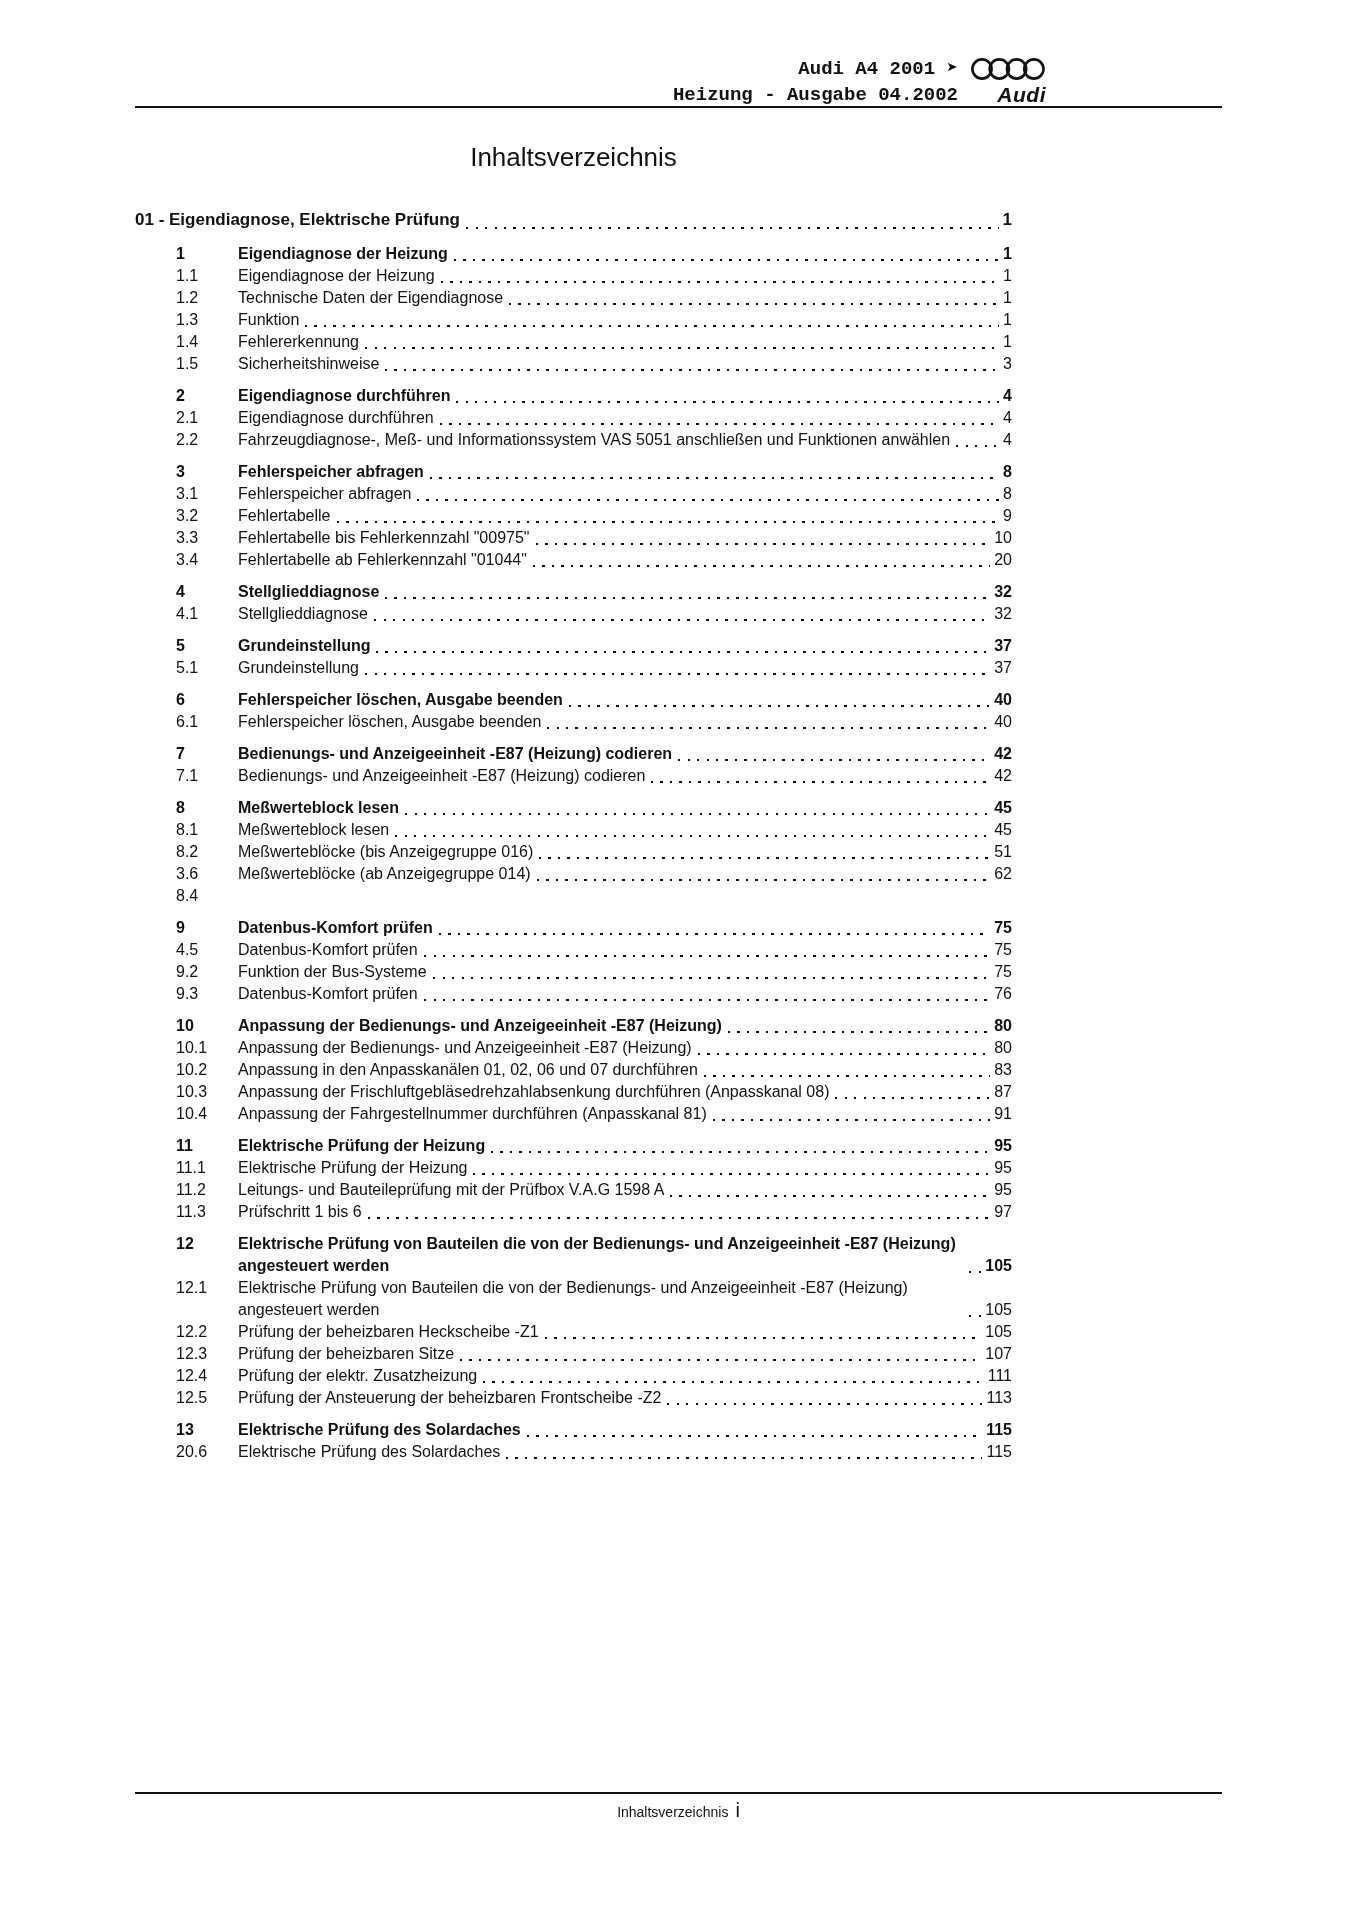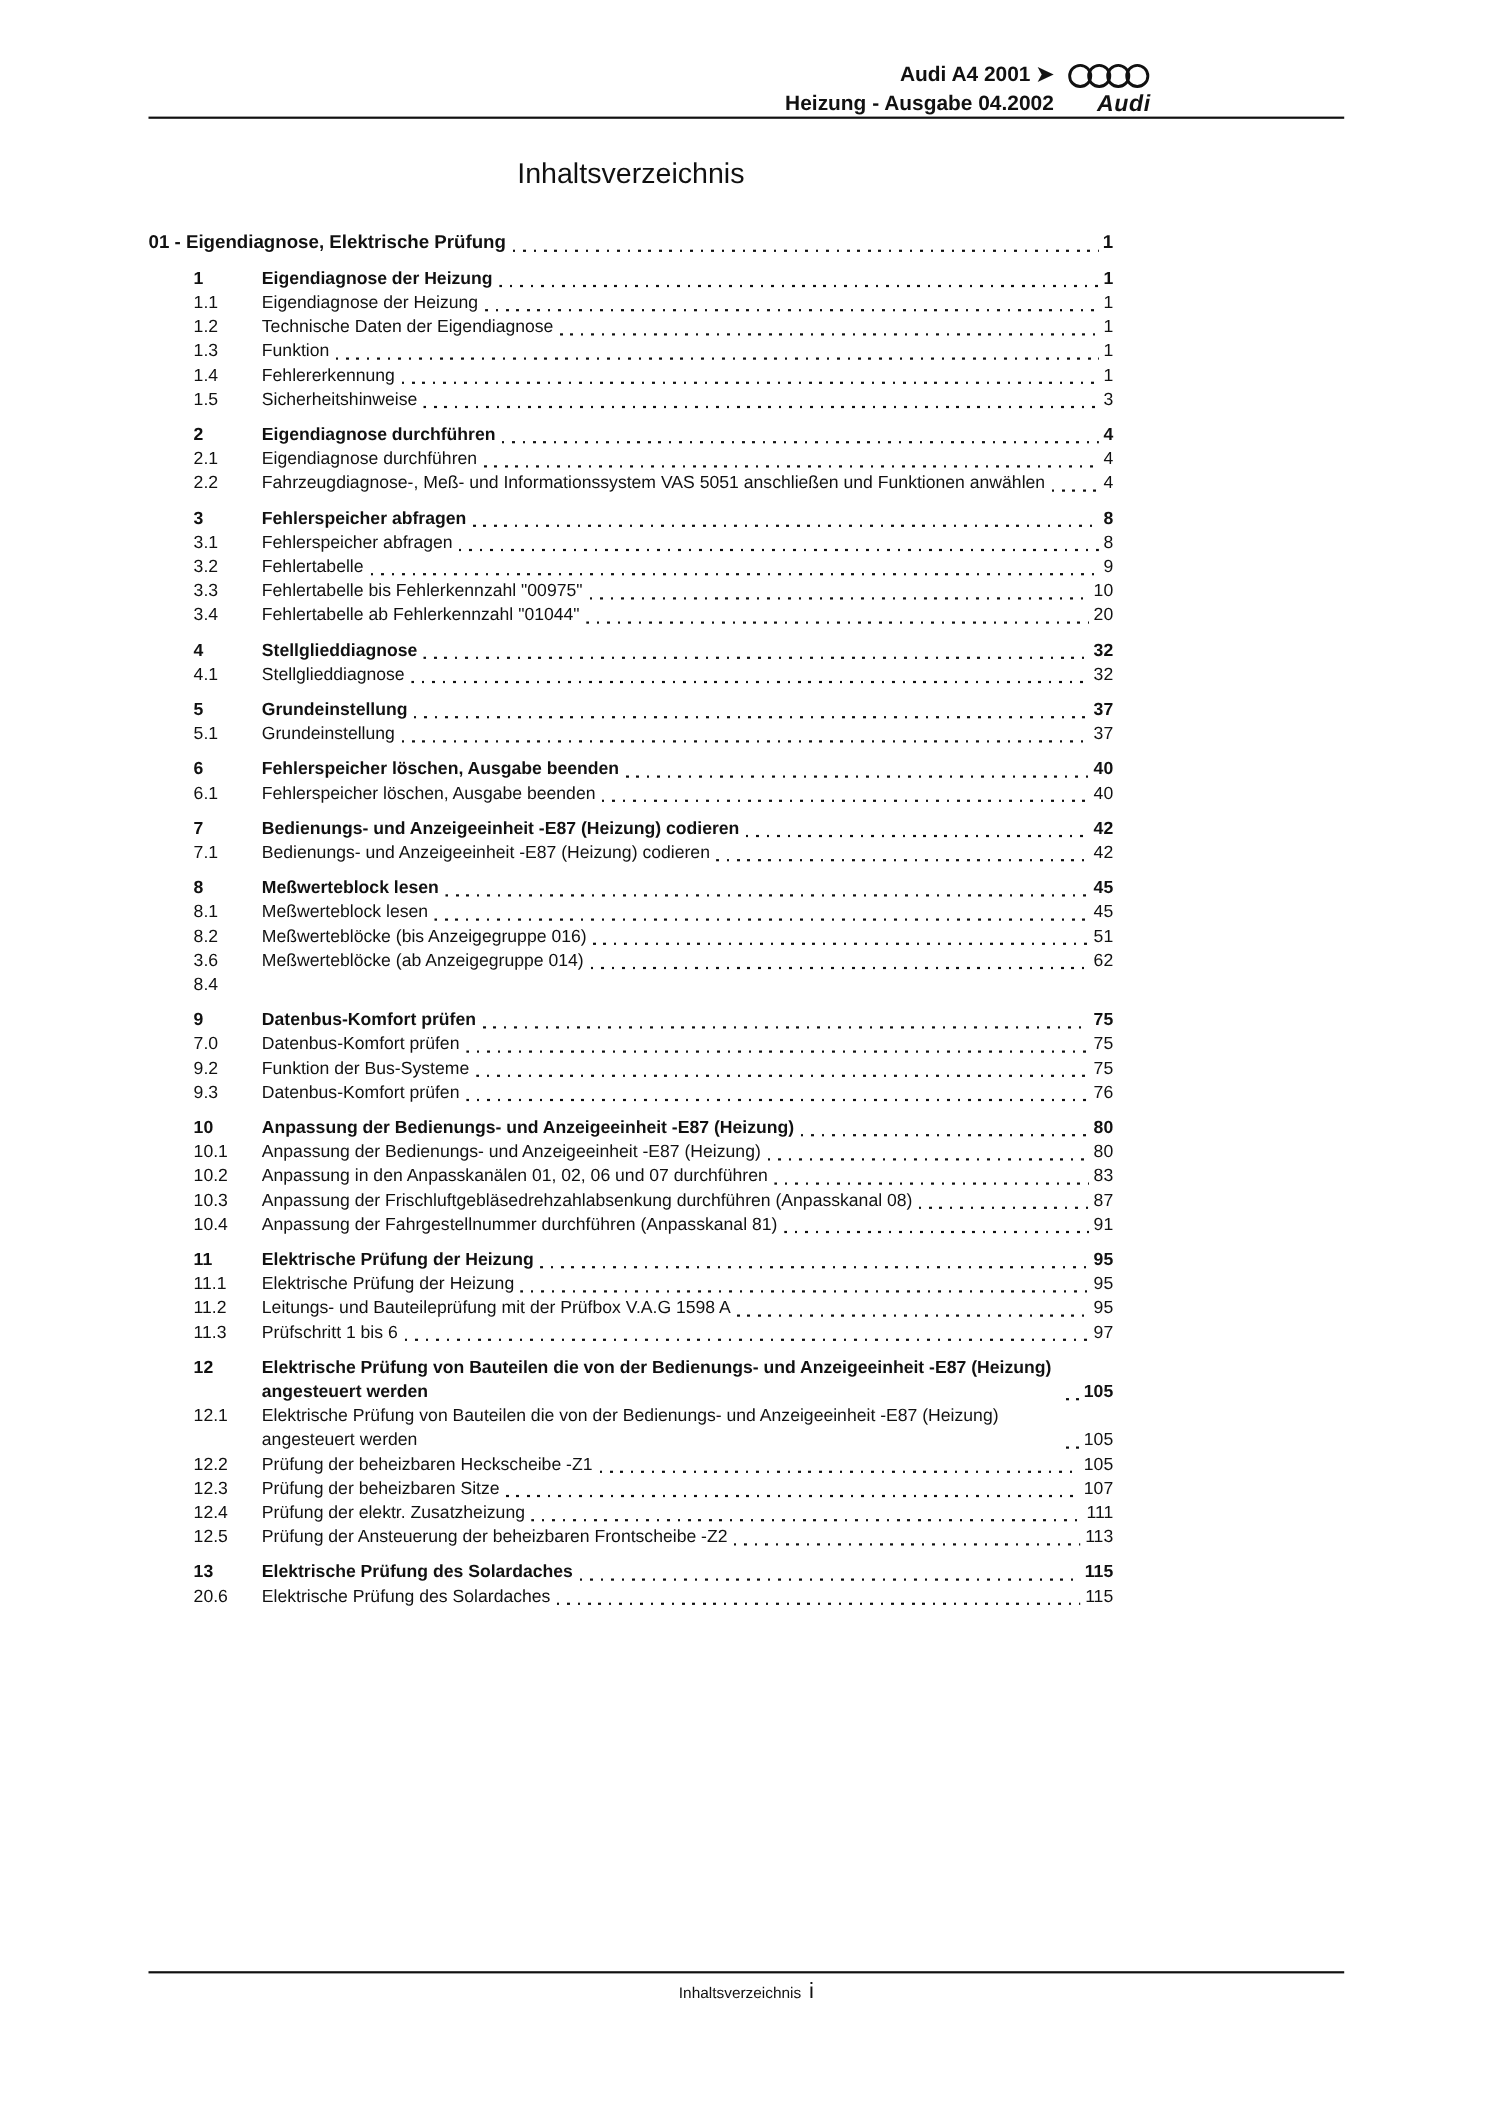--- a/index.html
+++ b/index.html
@@ -3,21 +3,21 @@
 <meta charset="utf-8">
 <style>
   html, body { margin: 0; padding: 0; background: #ffffff; }
   .page {
     width: 1357px; height: 1920px; background: #ffffff; position: relative;
     font-family: "Liberation Sans", sans-serif; color: #111111; overflow: hidden;
   }
   
   .header-text {
     position: absolute; top: 56px; right: 399px; text-align: right;
-    font-weight: bold; font-size: 19px; line-height: 26px; white-space: nowrap;
+    font-weight: bold; font-size: 19px; line-height: 26px; white-space: nowrap; font-family: Liberation Mono, monospace;
   }
   .logo { position: absolute; top: 56px; left: 966px; width: 80px; text-align: right; }
   .rings svg { display: block; margin-left: auto; }
   .wordmark {
     font-style: italic; font-weight: bold; font-size: 21px; margin-top: 1px;
     letter-spacing: 0.5px;
   }
   .rule-top { position: absolute; top: 106px; left: 135px; width: 1087px; height: 2px; background: #111; }
   
   .title {
@@ -294,21 +294,21 @@
   </div>
         <div class="toc-row bold group-start">
     <span class="num">9</span>
     <span class="row-body">
       <span class="row-title">Datenbus-Komfort prüfen</span>
       <span class="fill"></span>
       <span class="page-num">75</span>
     </span>
   </div>
         <div class="toc-row">
-    <span class="num">7.0</span>
+    <span class="num">4.5</span>
     <span class="row-body">
       <span class="row-title">Datenbus-Komfort prüfen</span>
       <span class="fill"></span>
       <span class="page-num">75</span>
     </span>
   </div>
         <div class="toc-row">
     <span class="num">9.2</span>
     <span class="row-body">
       <span class="row-title">Funktion der Bus-Systeme</span>

